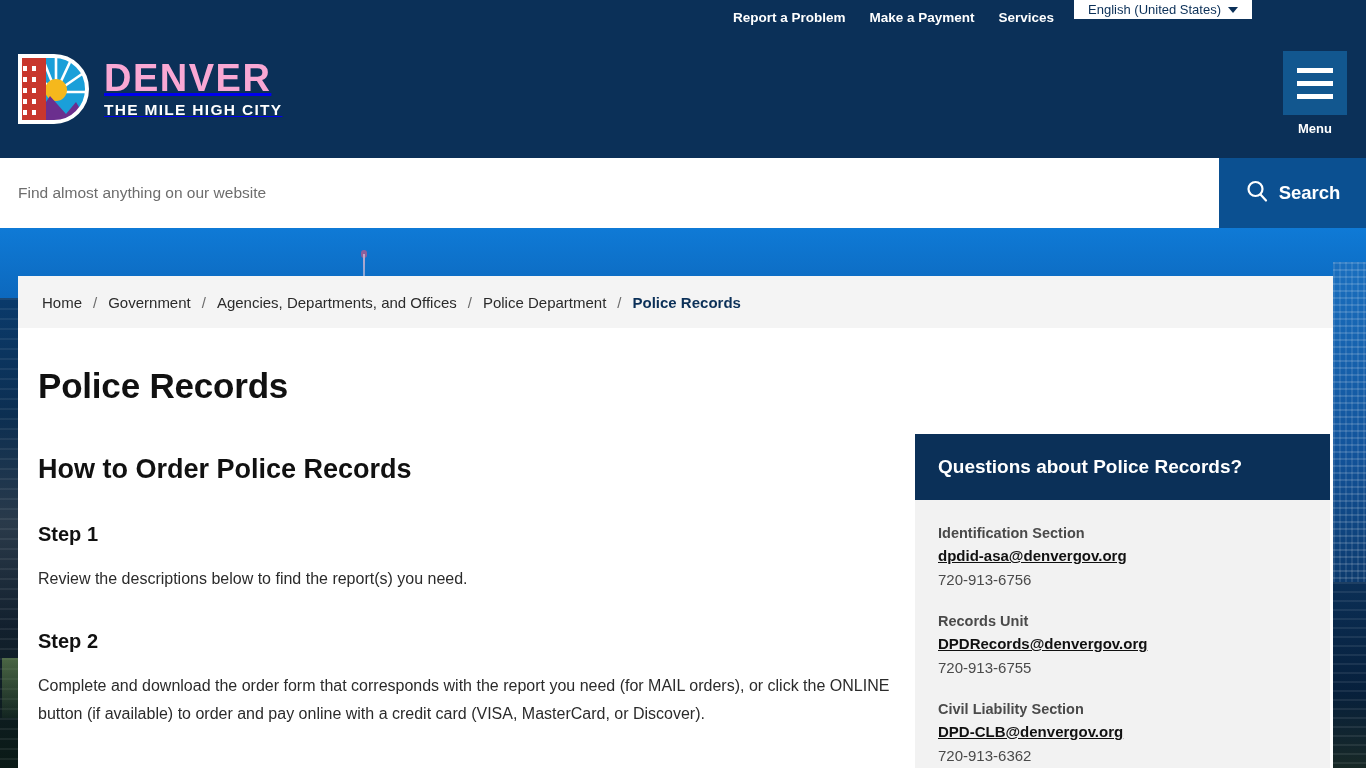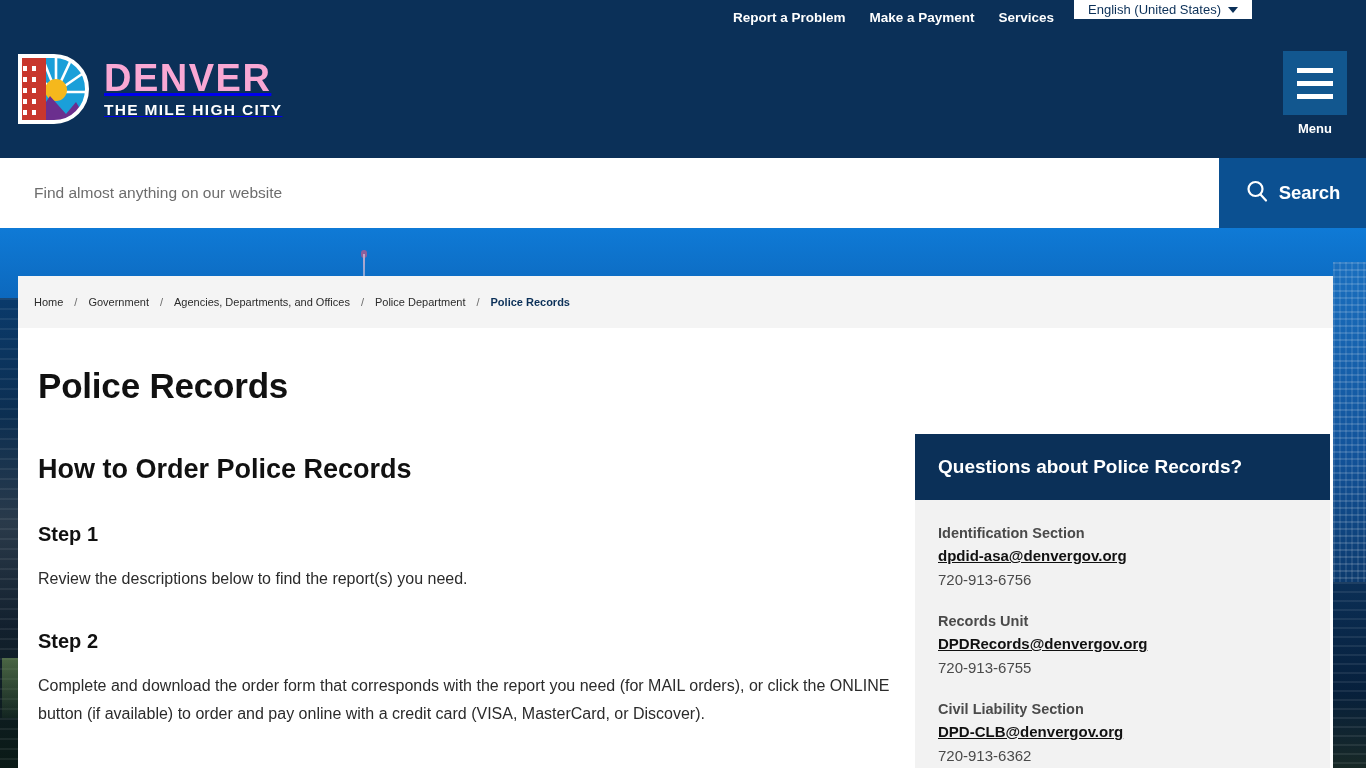--- a/index.html
+++ b/index.html
@@ -118,21 +118,20 @@
     margin-top: 6px;
   }
 
   
   .searchbar {
     position: absolute; top: 158px; left: 0;
     width: 1366px; height: 70px;
     display: flex;
     background: #ffffff;
     z-index: 35;
-    padding-left: 16px;
   }
   .search-input {
     flex: 1;
     border: none; outline: none;
     font-family: "Liberation Sans", sans-serif;
     font-size: 15.5px;
     color: #333333;
     padding: 0 18px;
     background: #ffffff;
   }
@@ -207,23 +206,23 @@
     width: 1315px; height: 492px;
     background: #ffffff;
     z-index: 20;
   }
 
   
   .breadcrumb {
     height: 52px;
     background: #f4f4f4;
     display: flex; align-items: center;
-    padding-left: 16px;
+    padding-left: 24px;
     gap: 0;
-    font-size: 11px;
+    font-size: 15px;
     color: #2b2b2b;
   }
   .crumb {
     color: #2b2b2b;
     text-decoration: none;
     cursor: pointer;
     white-space: nowrap;
   }
   .crumb-sep {
     color: #6b6b6b;

